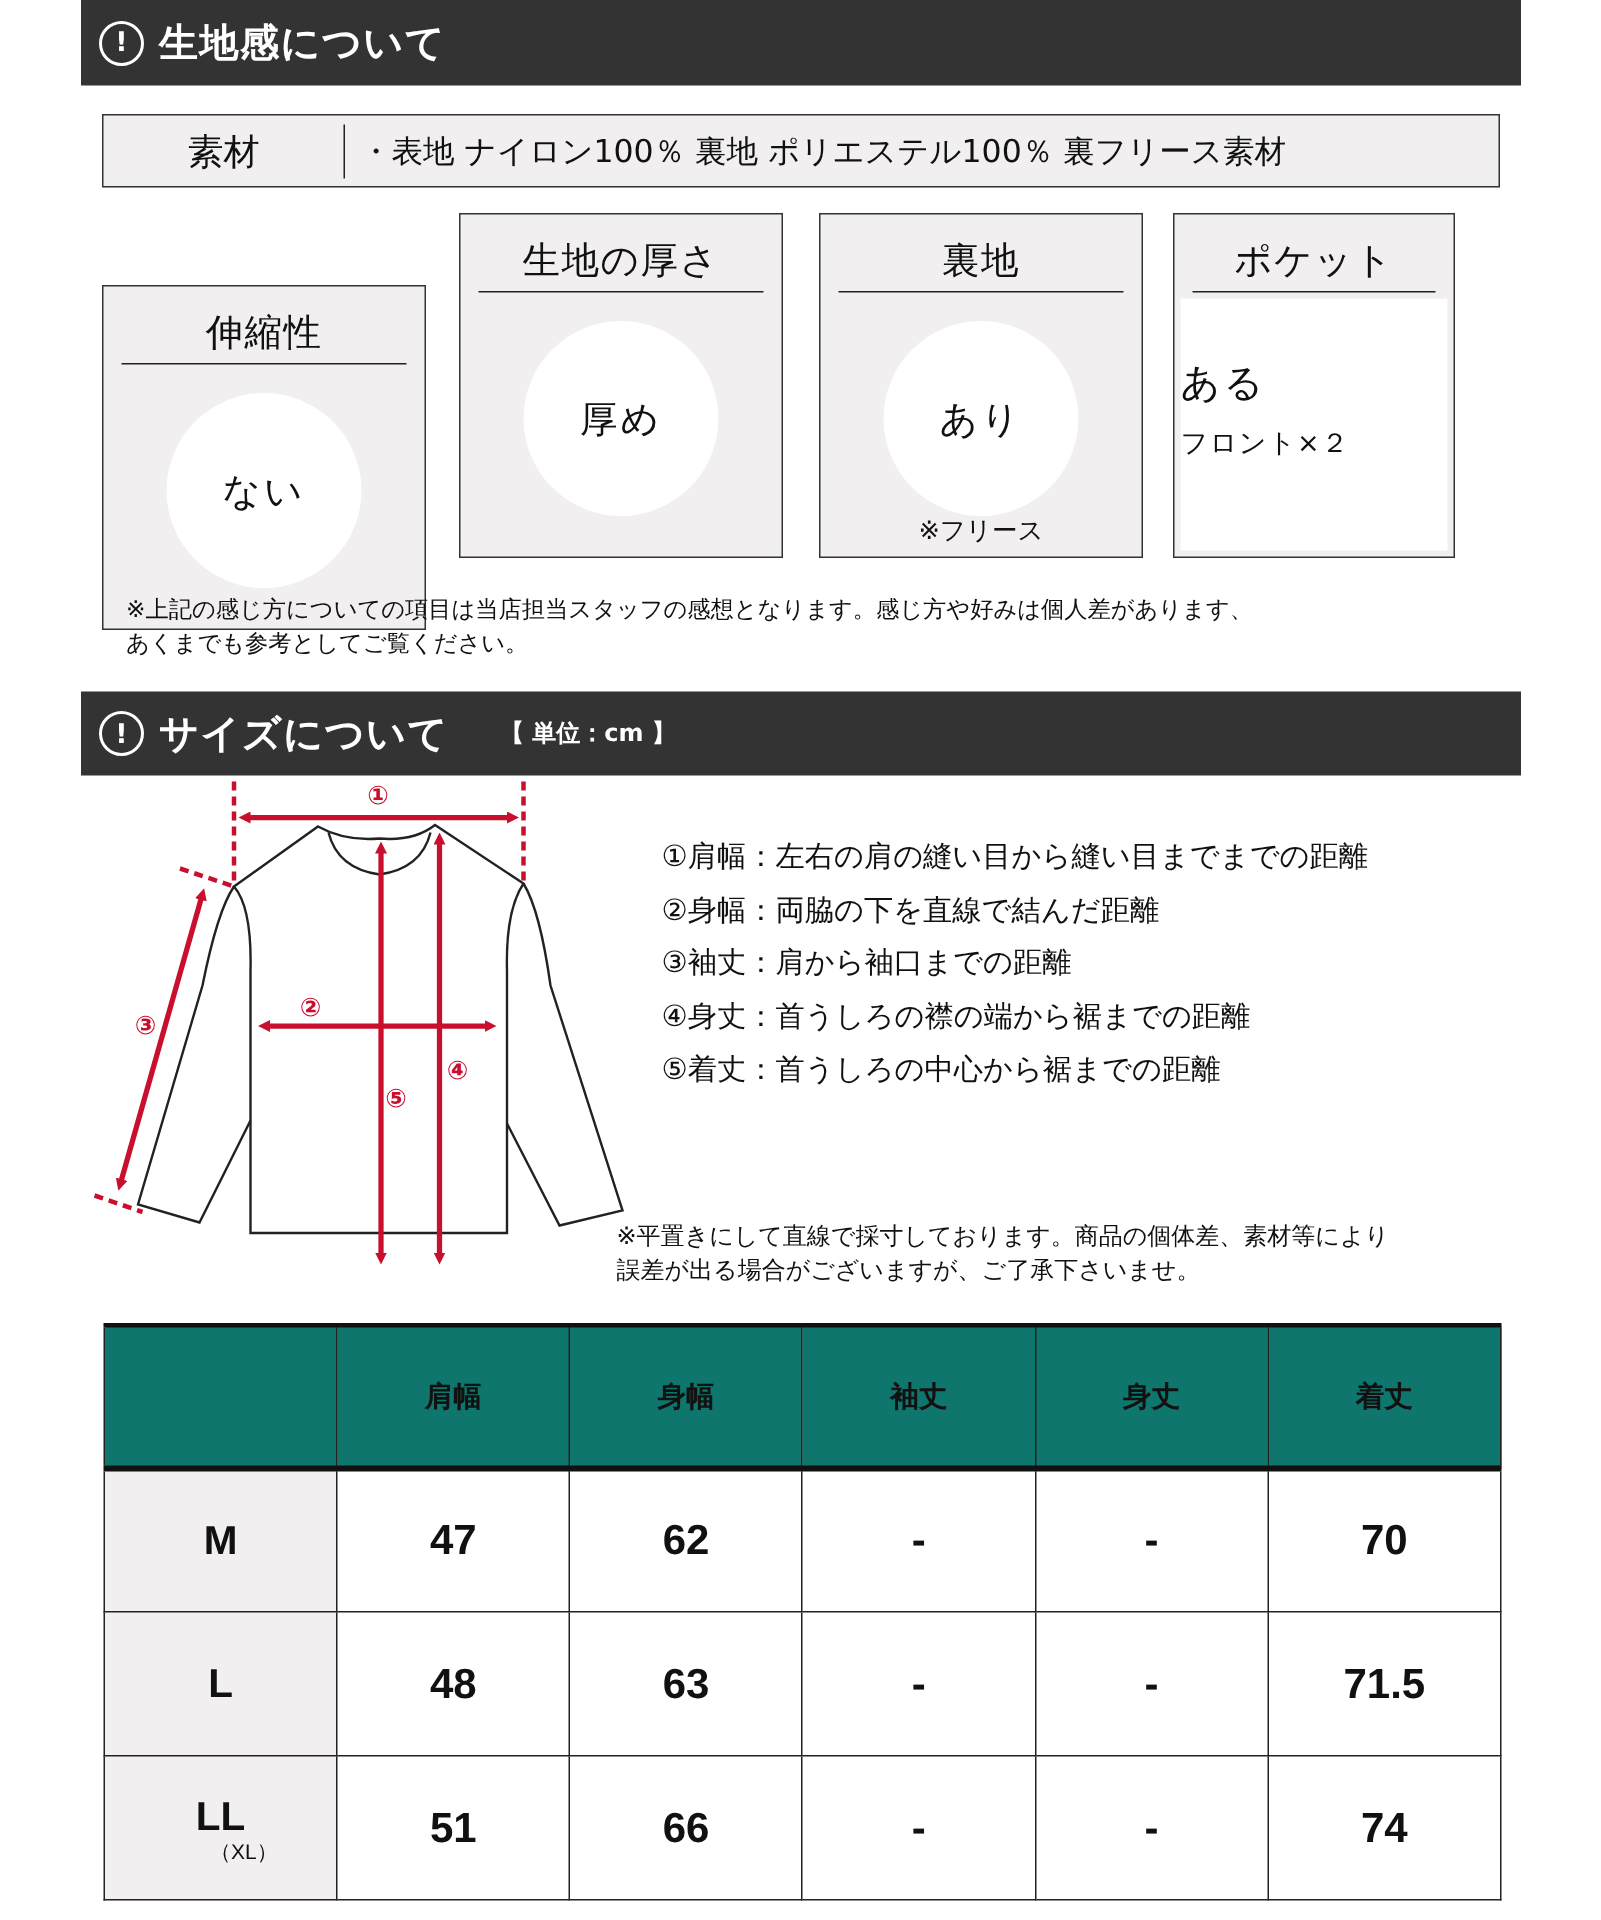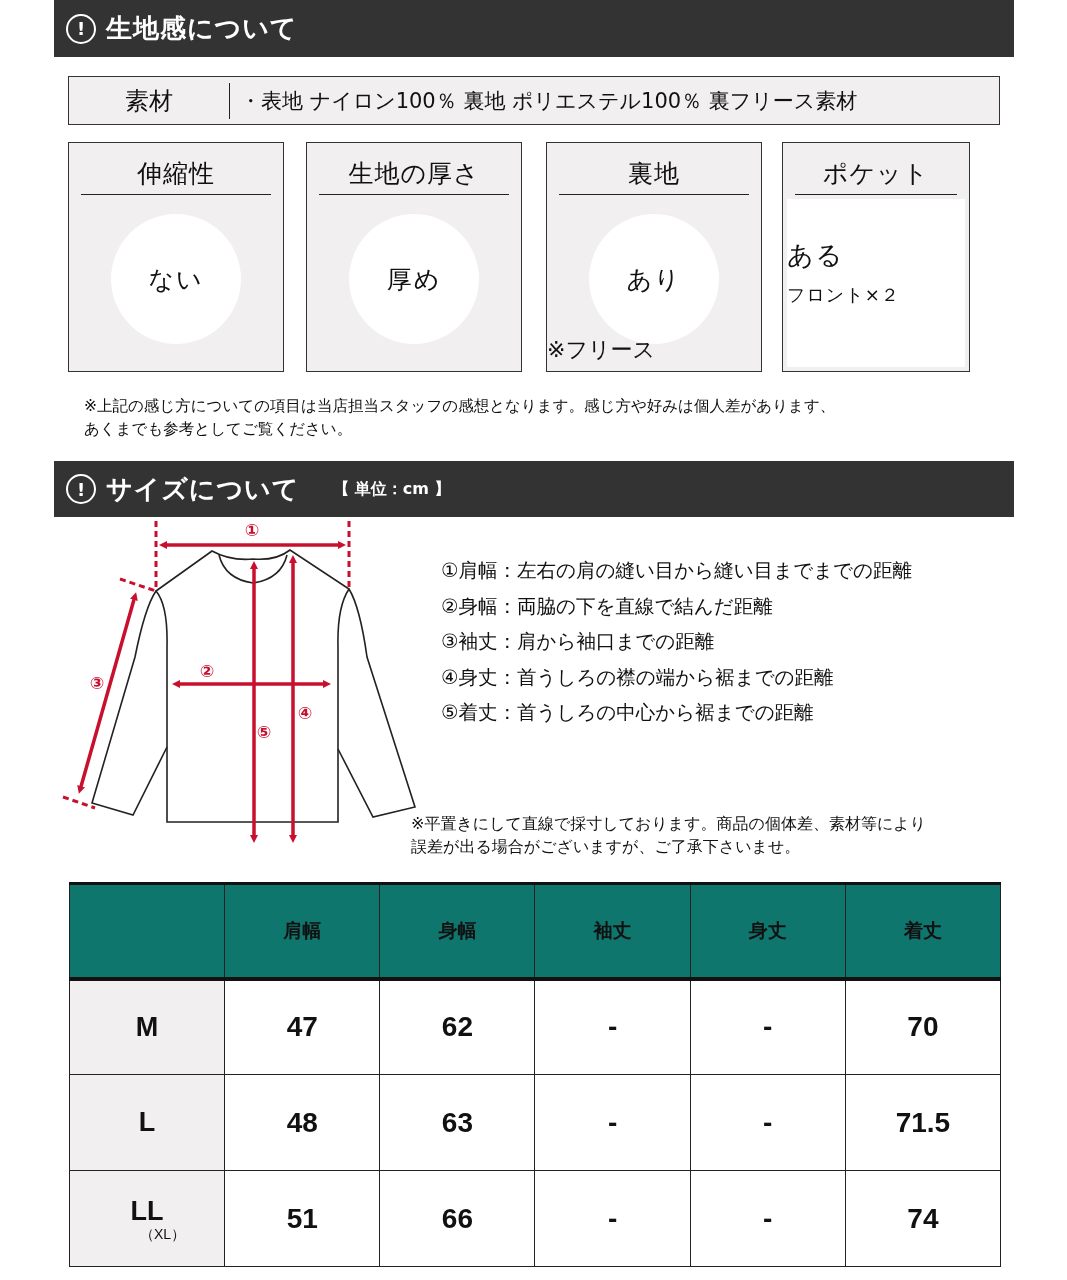--- a/index.html
+++ b/index.html
@@ -12,21 +12,21 @@
   #hdr2 { top: 461px; height: 56px; }
 
   .material { position: absolute; left: 68px; top: 76px; width: 932px; height: 49px; border: 1.5px solid #333; background: #f1eff0; display: flex; align-items: center; }
   .material .label { width: 160px; text-align: center; font-size: 24px; }
   .material .sep { width: 1px; height: 36px; background: #222; margin-right: 10px; }
   .material .value { font-size: 21px; }
 
   .card { position: absolute; top: 142px; height: 230px; border: 1.5px solid #333; background: #f1eff0; }
   .card .ctitle { position: absolute; left: 12px; right: 12px; top: 14px; text-align: center; font-size: 25px; padding-bottom: 2px; border-bottom: 1.5px solid #222; height: 38px; letter-spacing: 1px; }
   .card .circle { position: absolute; left: 50%; top: 71px; width: 130px; height: 130px; margin-left: -65px; border-radius: 50%; background: #fff; display: flex; align-items: center; justify-content: center; font-size: 25px; letter-spacing: 2px; }
-  .card .note { position: absolute; left: 0; right: 0; bottom: 6px; text-align: left; font-size: 22px; }
+  .card .note { position: absolute; left: 0; right: 0; bottom: 6px; text-align: center; font-size: 17px; }
   .card .whitebox { position: absolute; left: 4px; right: 4px; top: 56px; bottom: 4px; background: #fff; display: flex; flex-direction: column; align-items: flex-start; justify-content: center; }
   .card .whitebox .big { font-size: 26px; margin-top: -22px; letter-spacing: 2px; }
   .card .whitebox .small { font-size: 18px; margin-top: 10px; letter-spacing: 1px; }
 
   .disclaimer1 { position: absolute; left: 84px; top: 395px; font-size: 15.5px; line-height: 23px; }
 
   .diagram { position: absolute; left: 55px; top: 517px; width: 370px; height: 340px; }
 
   .defs { position: absolute; left: 441px; top: 553px; font-size: 19.5px; line-height: 35.5px; }
   .disclaimer2 { position: absolute; left: 411px; top: 812px; font-size: 16px; line-height: 23px; }
@@ -47,21 +47,21 @@
   <span class="bang">!</span>
   <span class="title">生地感について</span>
 </div>
 
 <div class="material">
   <span class="label">素材</span>
   <span class="sep"></span>
   <span class="value">・表地 ナイロン100％ 裏地 ポリエステル100％ 裏フリース素材</span>
 </div>
 
-<div class="card" style="left:68px;width:216px;">
+<div class="card" style="left:68px;width:216px;margin-top:48px;">
   <div class="ctitle">伸縮性</div>
   <div class="circle">ない</div>
 </div>
 <div class="card" style="left:306px;width:216px;">
   <div class="ctitle">生地の厚さ</div>
   <div class="circle">厚め</div>
 </div>
 <div class="card" style="left:546px;width:216px;text-decoration:underline;">
   <div class="ctitle">裏地</div>
   <div class="circle">あり</div>

